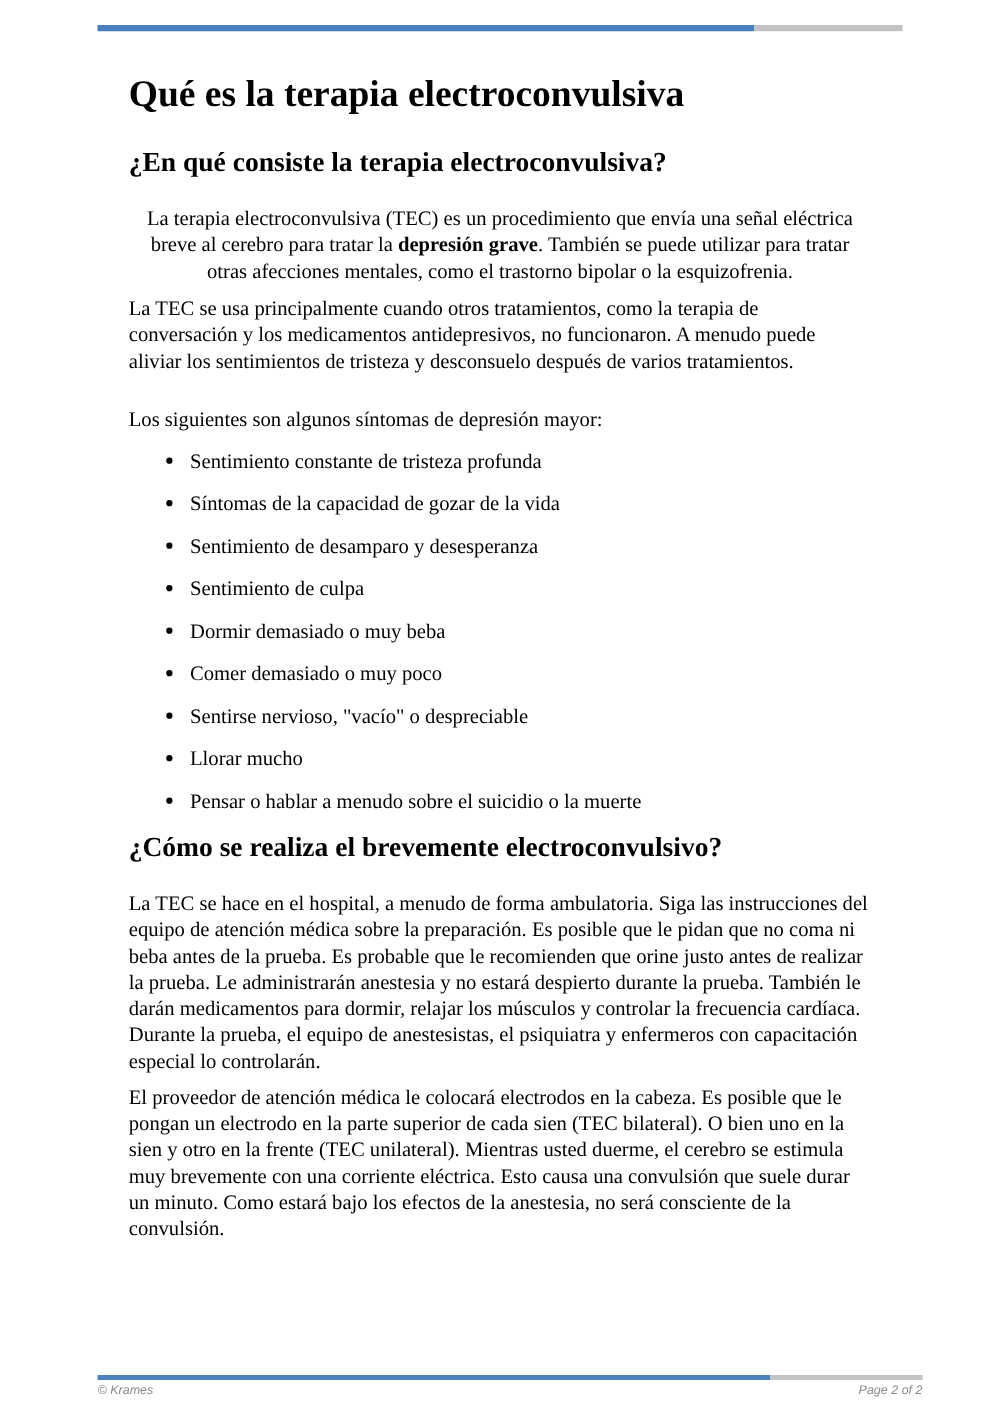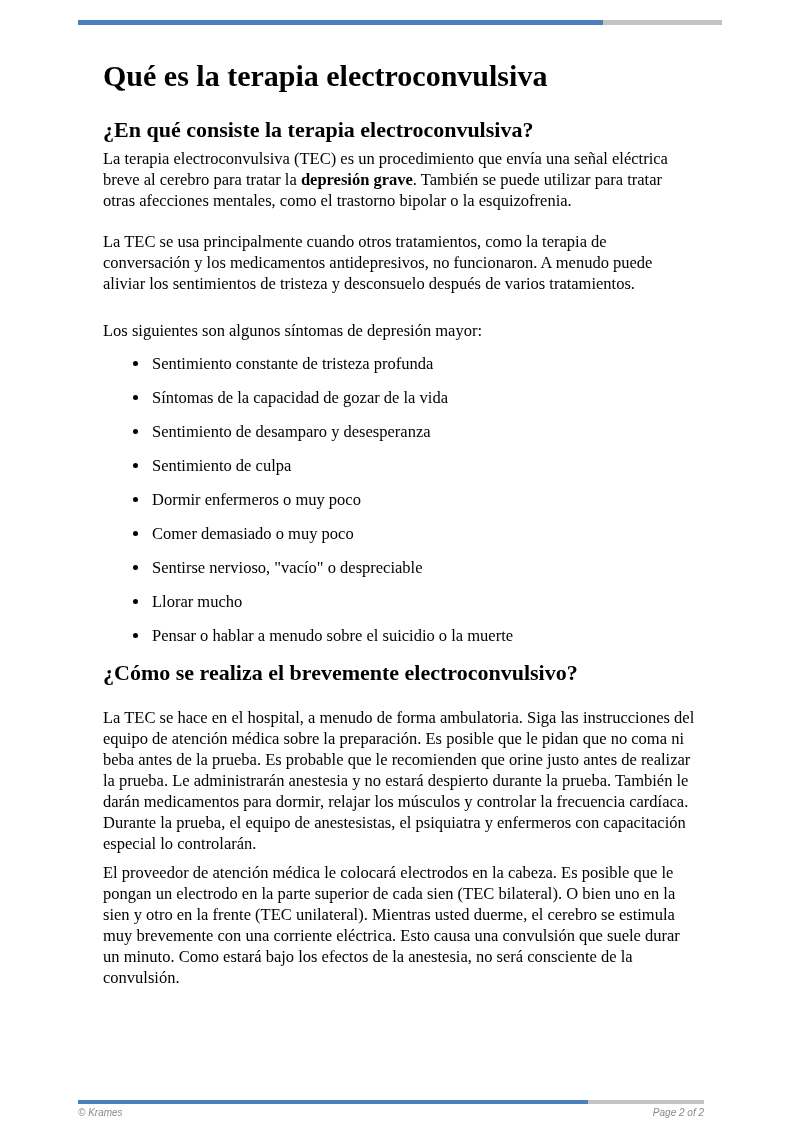--- a/index.html
+++ b/index.html
@@ -35,43 +35,43 @@
     line-height: 28px;
     font-weight: bold;
     margin: 0;
   }
   p {
     font-size: 16.5px;
     line-height: 21px;
     margin: 0;
   }
   .h2-consiste  { margin-top: 22px; }
-  .p-intro-1    { margin-top: 4px; }
-  .p-intro-2    { margin-top: 20px; }
+  .p-intro-1    { margin-top: 20px; text-align: center; }
+  .p-intro-2    { margin-top: 9px; }
   .h2-sintomas  { margin-top: 14px; }
   .p-sintomas   { margin-top: 26px; }
   ul.symptom-list {
     margin: 12px 0 0 0;
     padding: 0 0 0 43px;
     list-style: disc outside;
   }
   ul.symptom-list li {
     font-size: 16.5px;
     line-height: 21px;
     margin: 0 0 13px 4px;
     padding-left: 2px;
   }
   .h2-como      { margin-top: 4px; }
   .p-como-1     { margin-top: 20px; }
   .p-como-2     { margin-top: 8px; }
   .h2-riesgos   { margin-top: 18px; }
   .footer {
     position: absolute;
     left: 78px;
-    right: 96px;
+    right: 62px;
     bottom: 12px;
   }
   .footer-rule {
     height: 4px;
     background: linear-gradient(to right, #4a80bd 0%, #4a80bd 81.5%, #c3c3c3 81.5%, #c3c3c3 100%);
   }
   .footer-row {
     display: flex;
     justify-content: space-between;
     align-items: baseline;
@@ -99,21 +99,21 @@
   <p class="p-intro-2">La TEC se usa principalmente cuando otros tratamientos, como la terapia de conversación y los medicamentos antidepresivos, no funcionaron. A menudo puede aliviar los sentimientos de tristeza y desconsuelo después de varios tratamientos.</p>
 
 
   <p class="p-sintomas">Los siguientes son algunos síntomas de depresión mayor:</p>
 
   <ul class="symptom-list">
     <li>Sentimiento constante de tristeza profunda</li>
     <li>Síntomas de la capacidad de gozar de la vida</li>
     <li>Sentimiento de desamparo y desesperanza</li>
     <li>Sentimiento de culpa</li>
-    <li>Dormir enfermeros o muy poco</li>
+    <li>Dormir demasiado o muy beba</li>
     <li>Comer demasiado o muy poco</li>
     <li>Sentirse nervioso, "vacío" o despreciable</li>
     <li>Llorar mucho</li>
     <li>Pensar o hablar a menudo sobre el suicidio o la muerte</li>
   </ul>
 
   <h2 class="h2-como">¿Cómo se realiza el brevemente electroconvulsivo?</h2>
 
   <p class="p-como-1">La TEC se hace en el hospital, a menudo de forma ambulatoria. Siga las instrucciones del equipo de atención médica sobre la preparación. Es posible que le pidan que no coma ni beba antes de la prueba. Es probable que le recomienden que orine justo antes de realizar la prueba. Le administrarán anestesia y no estará despierto durante la prueba. También le darán medicamentos para dormir, relajar los músculos y controlar la frecuencia cardíaca. Durante la prueba, el equipo de anestesistas, el psiquiatra y enfermeros con capacitación especial lo controlarán.</p>
 

